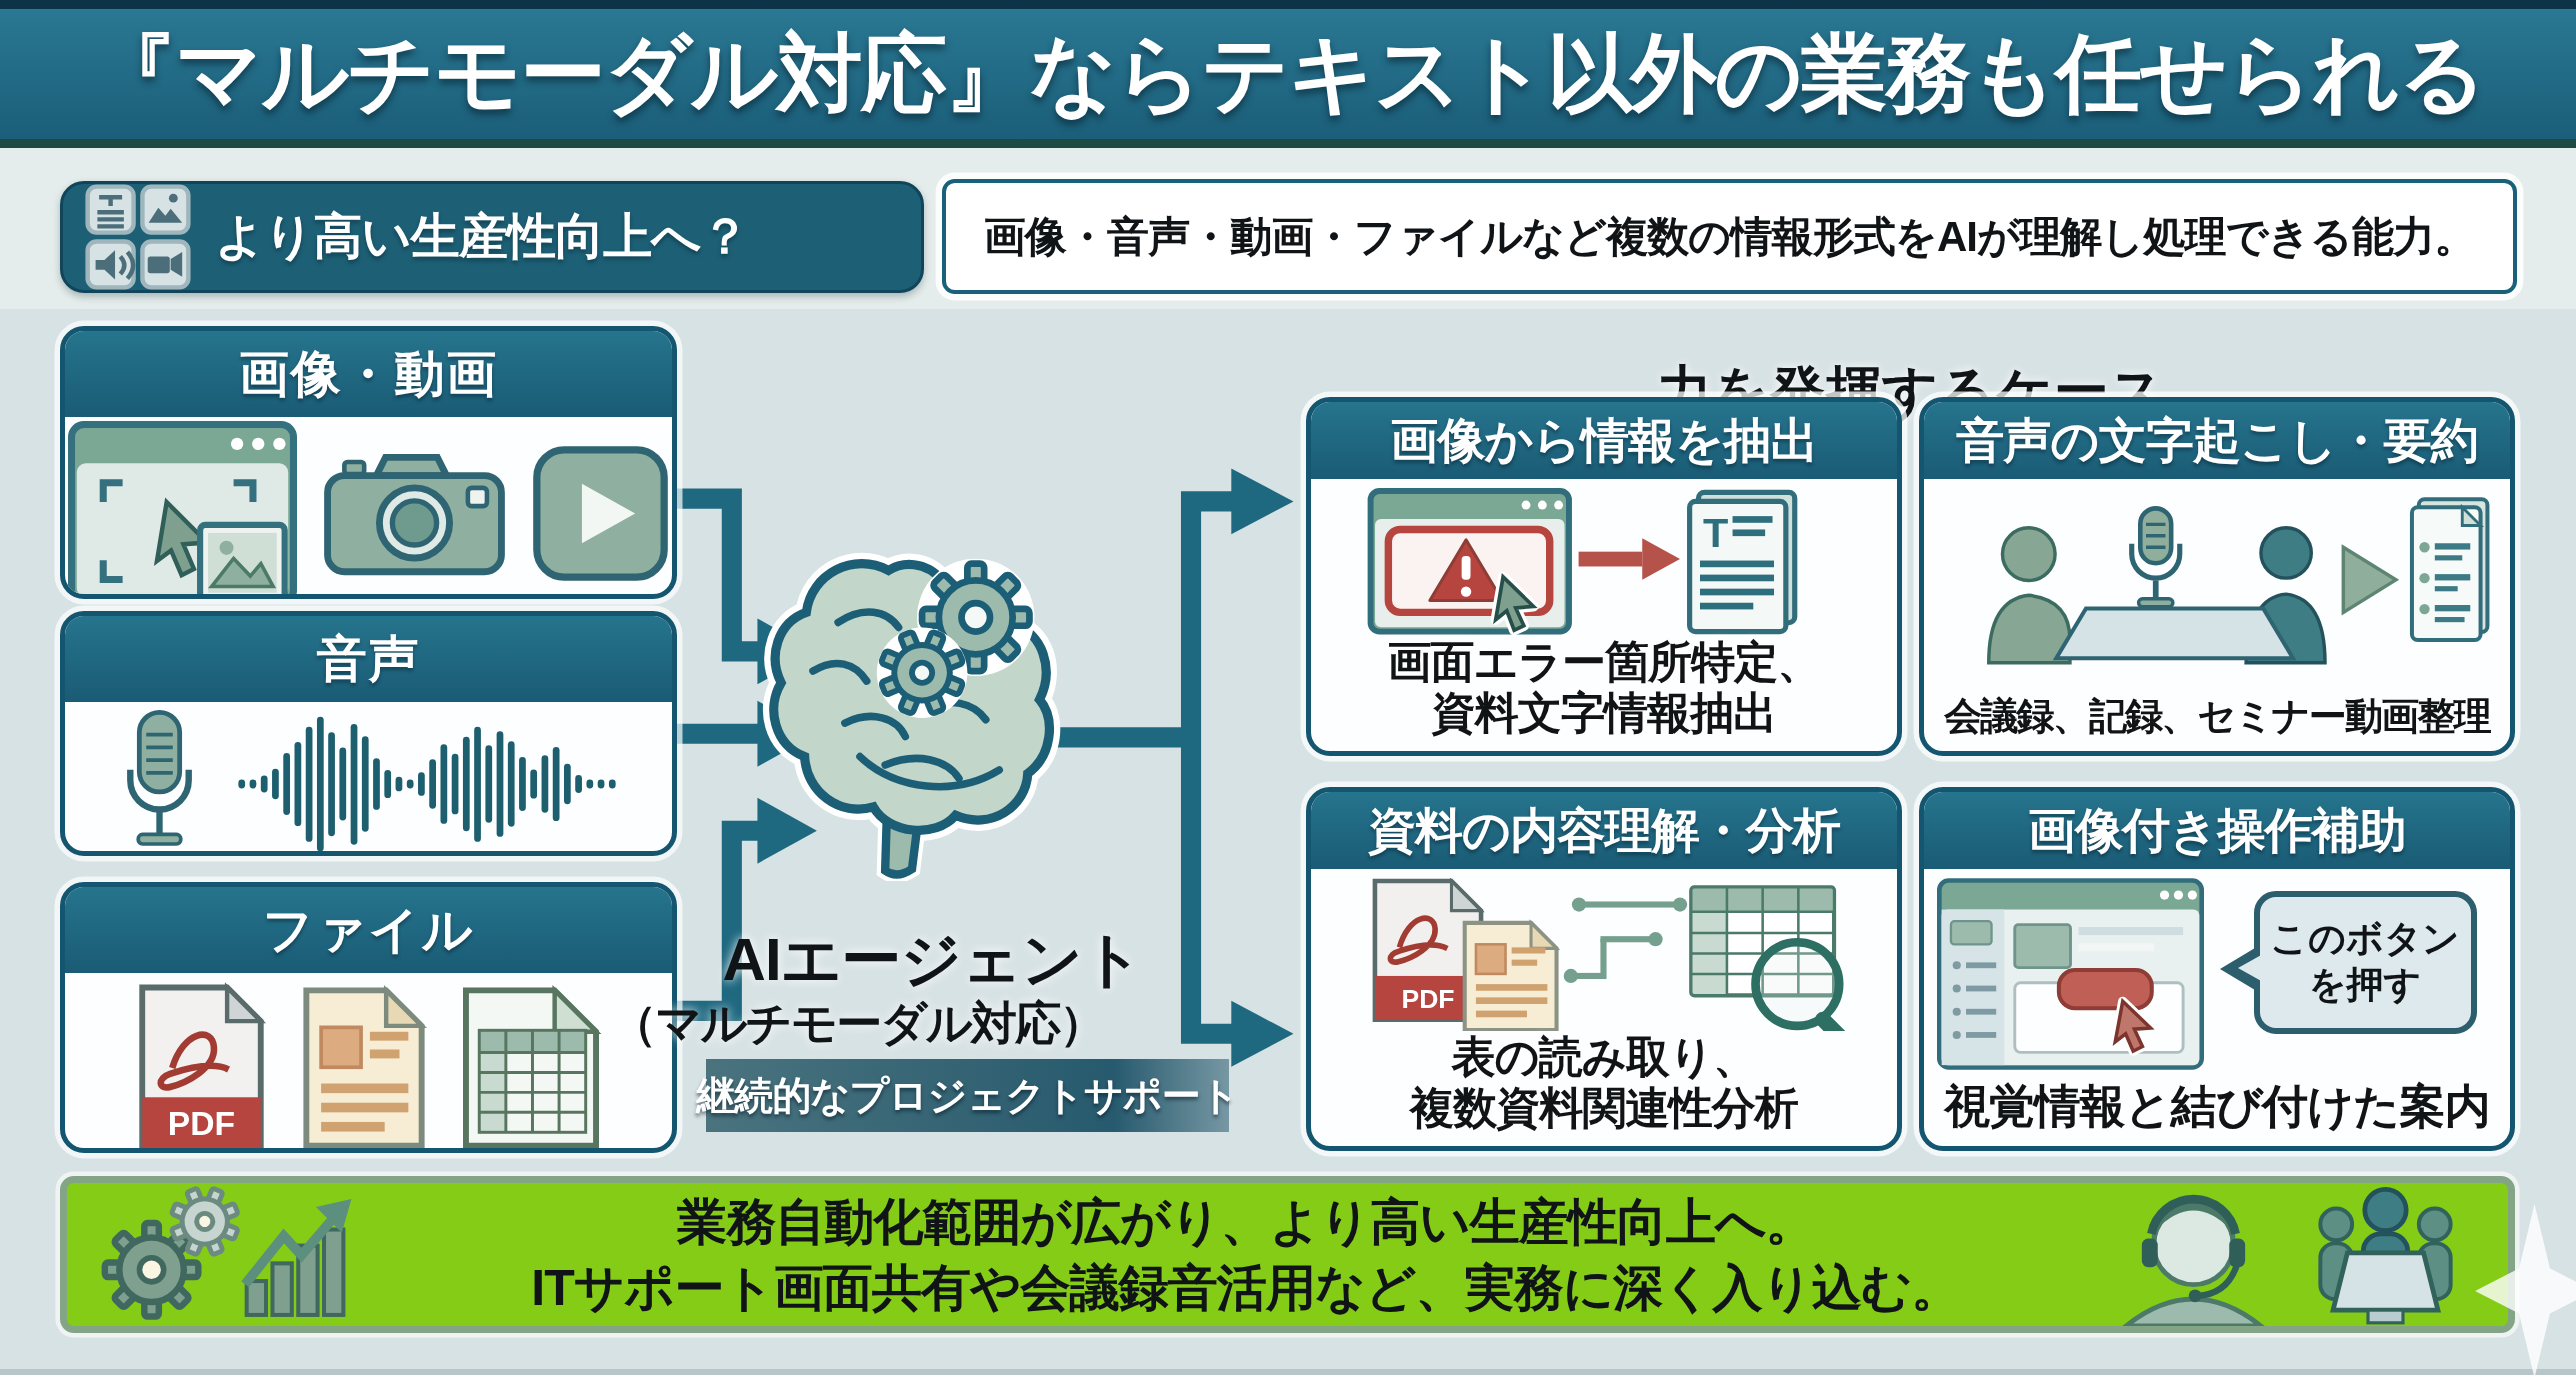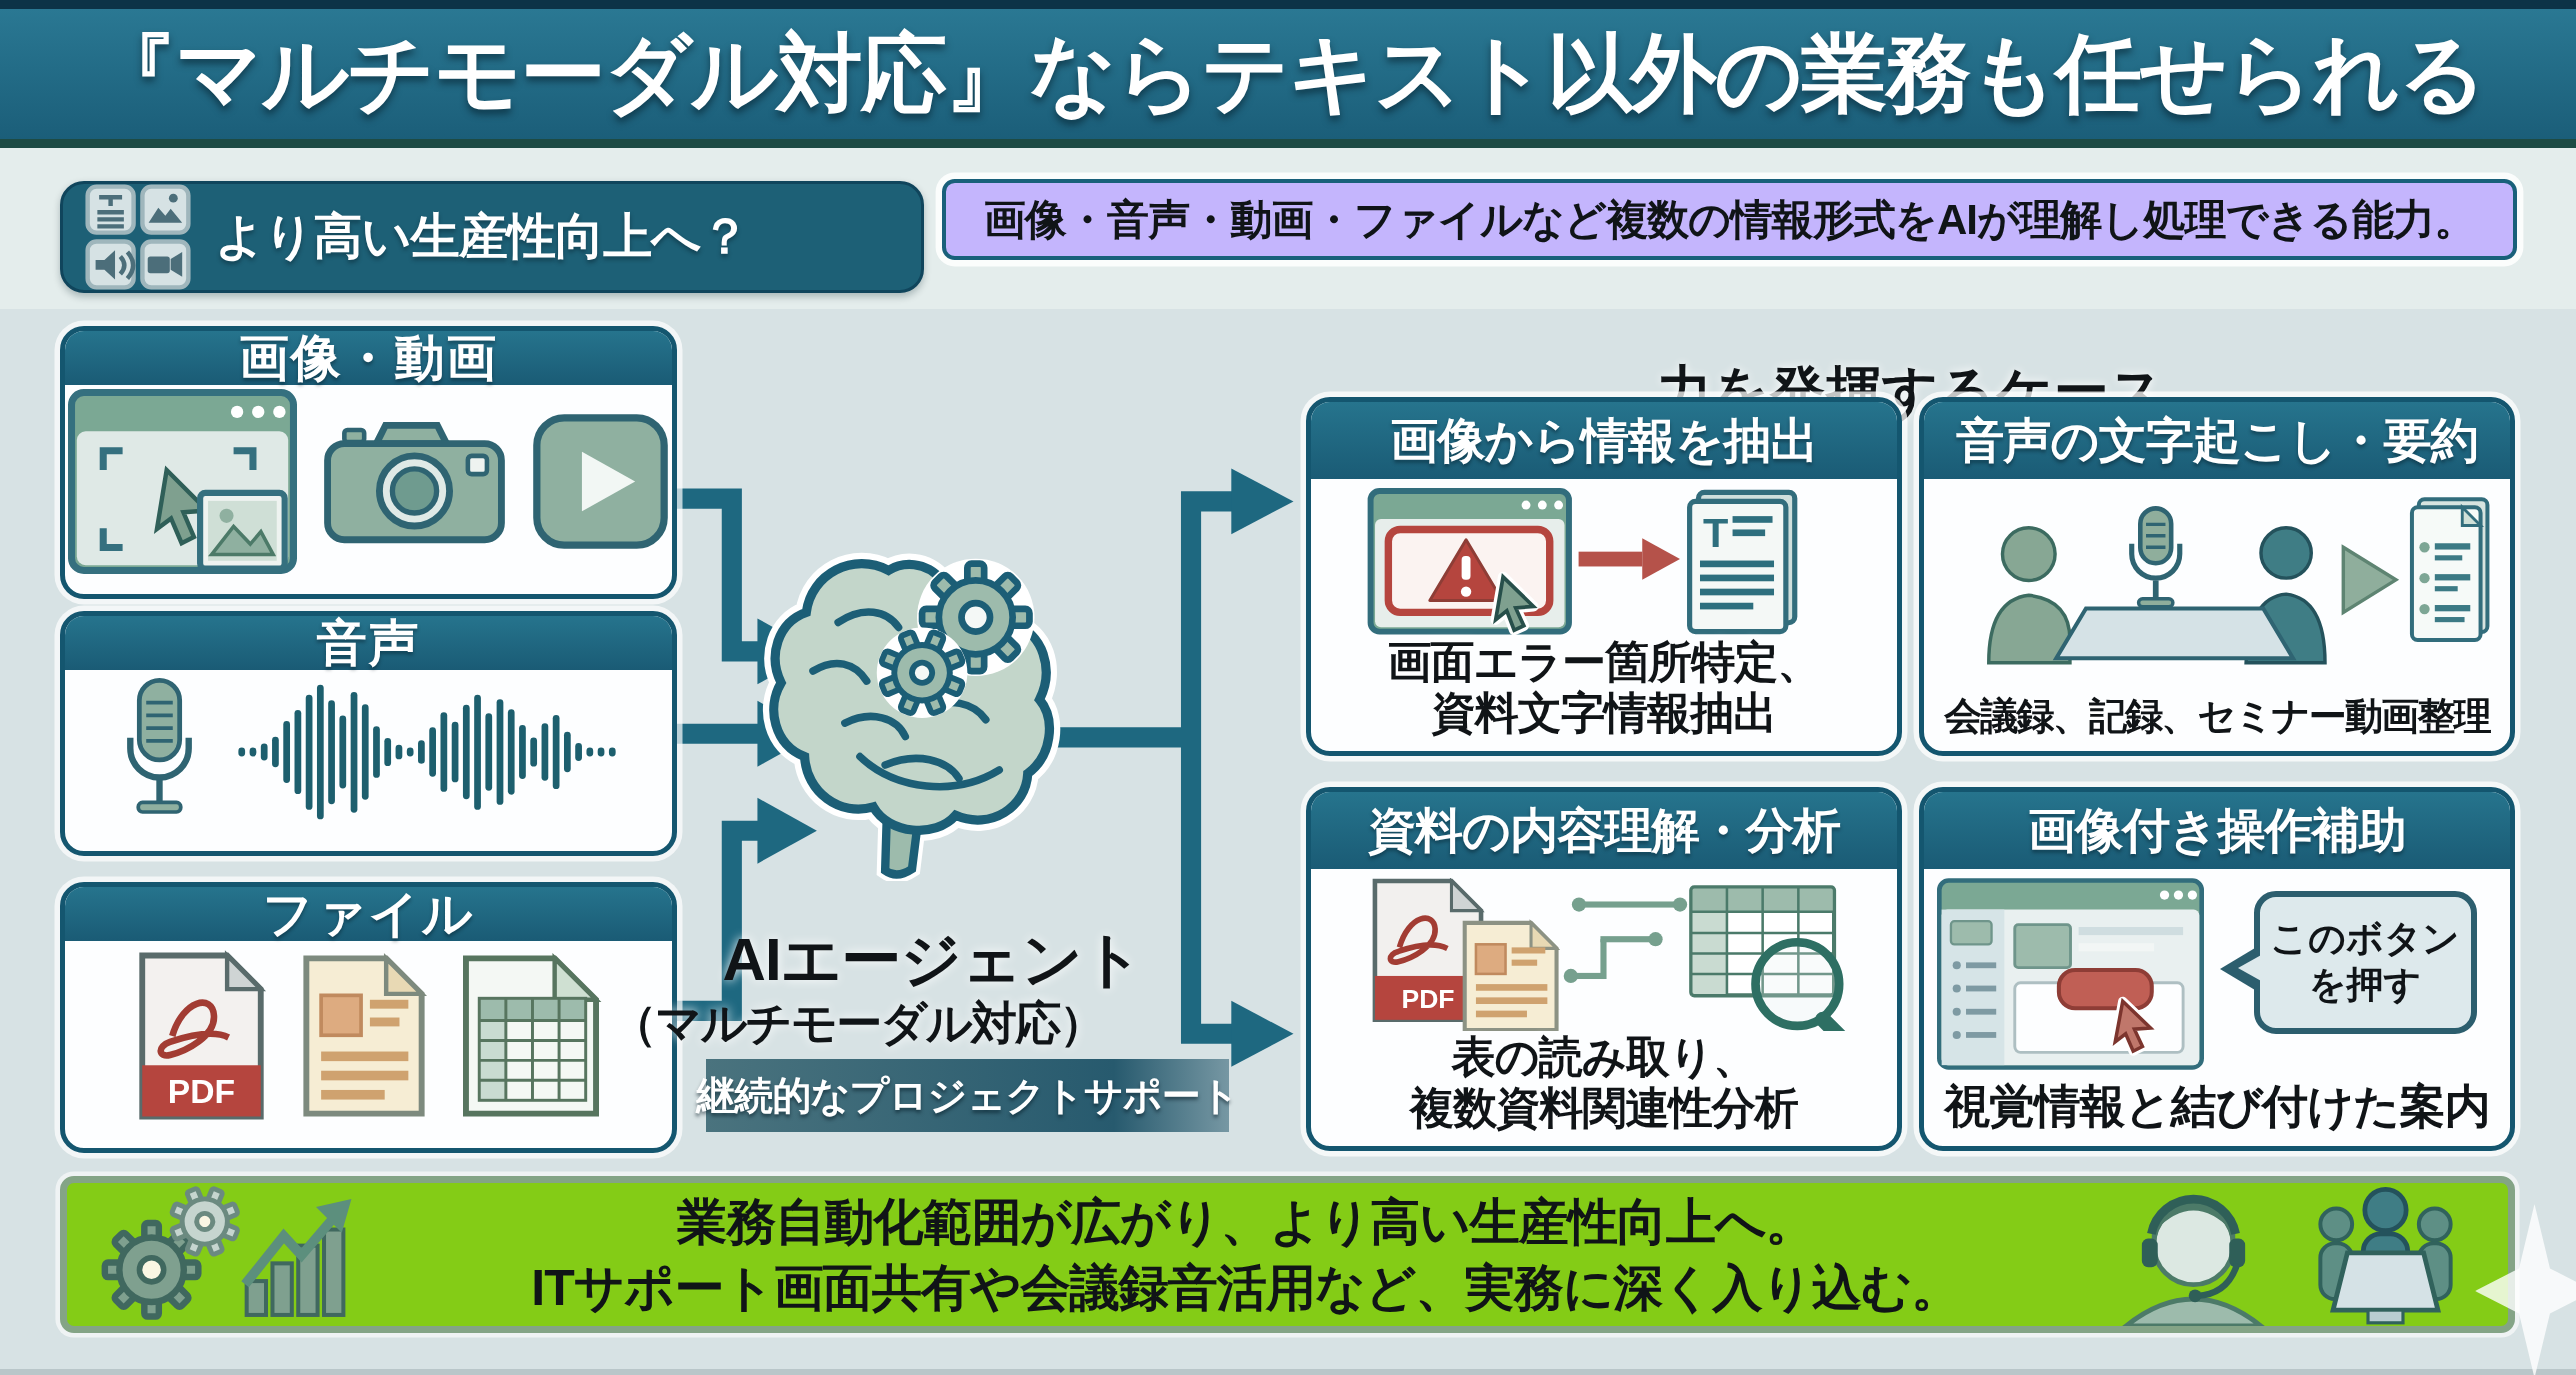--- a/index.html
+++ b/index.html
@@ -14,28 +14,28 @@
               display:flex;align-items:center;justify-content:center;}
   .title-band .t{font-size:86px;color:#ffffff;letter-spacing:-1.8px;text-shadow:0 4.6px 7.3px rgba(0,20,30,.5);white-space:nowrap;}
   .title-under{left:0;top:139px;width:100%;height:9.1px;background:#1d4b44;}
   .light-strip{left:0;top:148px;width:100%;height:161px;background:#e4edec;}
   .bottom-strip{left:0;bottom:0;width:100%;height:7.3px;background:#b9c6c9;}
 
   
   .def-pill{left:60px;top:181px;width:864px;height:112px;background:#1d6076;border:3.7px solid #10455c;border-radius:24px;
             box-sizing:border-box;display:flex;align-items:center;gap:24px;padding:0 22px;box-shadow:0 3.7px 7.3px rgba(0,30,40,.25);}
   .def-pill .lbl{font-size:49px;color:#fff;letter-spacing:-0.9px;white-space:nowrap;text-shadow:0 2.7px 4.6px rgba(0,20,30,.4);}
-  .def-box{left:942px;top:179px;width:1575px;height:81px;background:#c4b5fd;border:4.6px solid #19607a;border-radius:12.8px;
+  .def-box{left:942px;top:179px;width:1575px;height:115px;background:#ffffff;border:4.6px solid #19607a;border-radius:12.8px;
            box-sizing:border-box;box-shadow:0 0 0 6.4px rgba(255,255,255,.85);display:flex;align-items:center;justify-content:center;}
   .def-box .txt{font-size:42px;letter-spacing:-0.9px;white-space:nowrap;}
 
   
   .inbox{left:60px;width:617px;background:#fdfeff;border:5.5px solid #14566f;border-radius:24px;box-sizing:border-box;
          overflow:hidden;box-shadow:0 0 0 5.5px rgba(255,255,255,.7);}
-  .inbox .hd{height:54px;background:linear-gradient(180deg,#26748d,#1a5b75);display:flex;align-items:center;justify-content:center;
+  .inbox .hd{height:86px;background:linear-gradient(180deg,#26748d,#1a5b75);display:flex;align-items:center;justify-content:center;
              color:#fff;font-size:50px;letter-spacing:1.8px;text-shadow:0 2.7px 3.7px rgba(0,20,30,.4);}
   .inbox .bd{display:flex;align-items:center;justify-content:center;gap:25.6px;height:calc(100% - 71px);}
 
   
   .agent-name{left:640px;top:920px;width:585px;text-align:center;font-size:60px;letter-spacing:-0.9px;text-shadow:0 0 11px #fff;}
   .agent-sub{left:611px;top:993px;width:644px;text-align:left;font-size:46px;letter-spacing:-1.8px;text-shadow:0 0 11px #fff;}
   .agent-banner{left:706px;top:1059px;width:523px;height:73px;display:flex;align-items:center;justify-content:center;
                 background:linear-gradient(90deg,#4a737e,#275a6e 78%,rgba(39,90,110,.55));color:#fff;font-size:39px;
                 letter-spacing:-0.9px;text-shadow:0 2.7px 3.7px rgba(0,20,30,.5);white-space:nowrap;}
 

